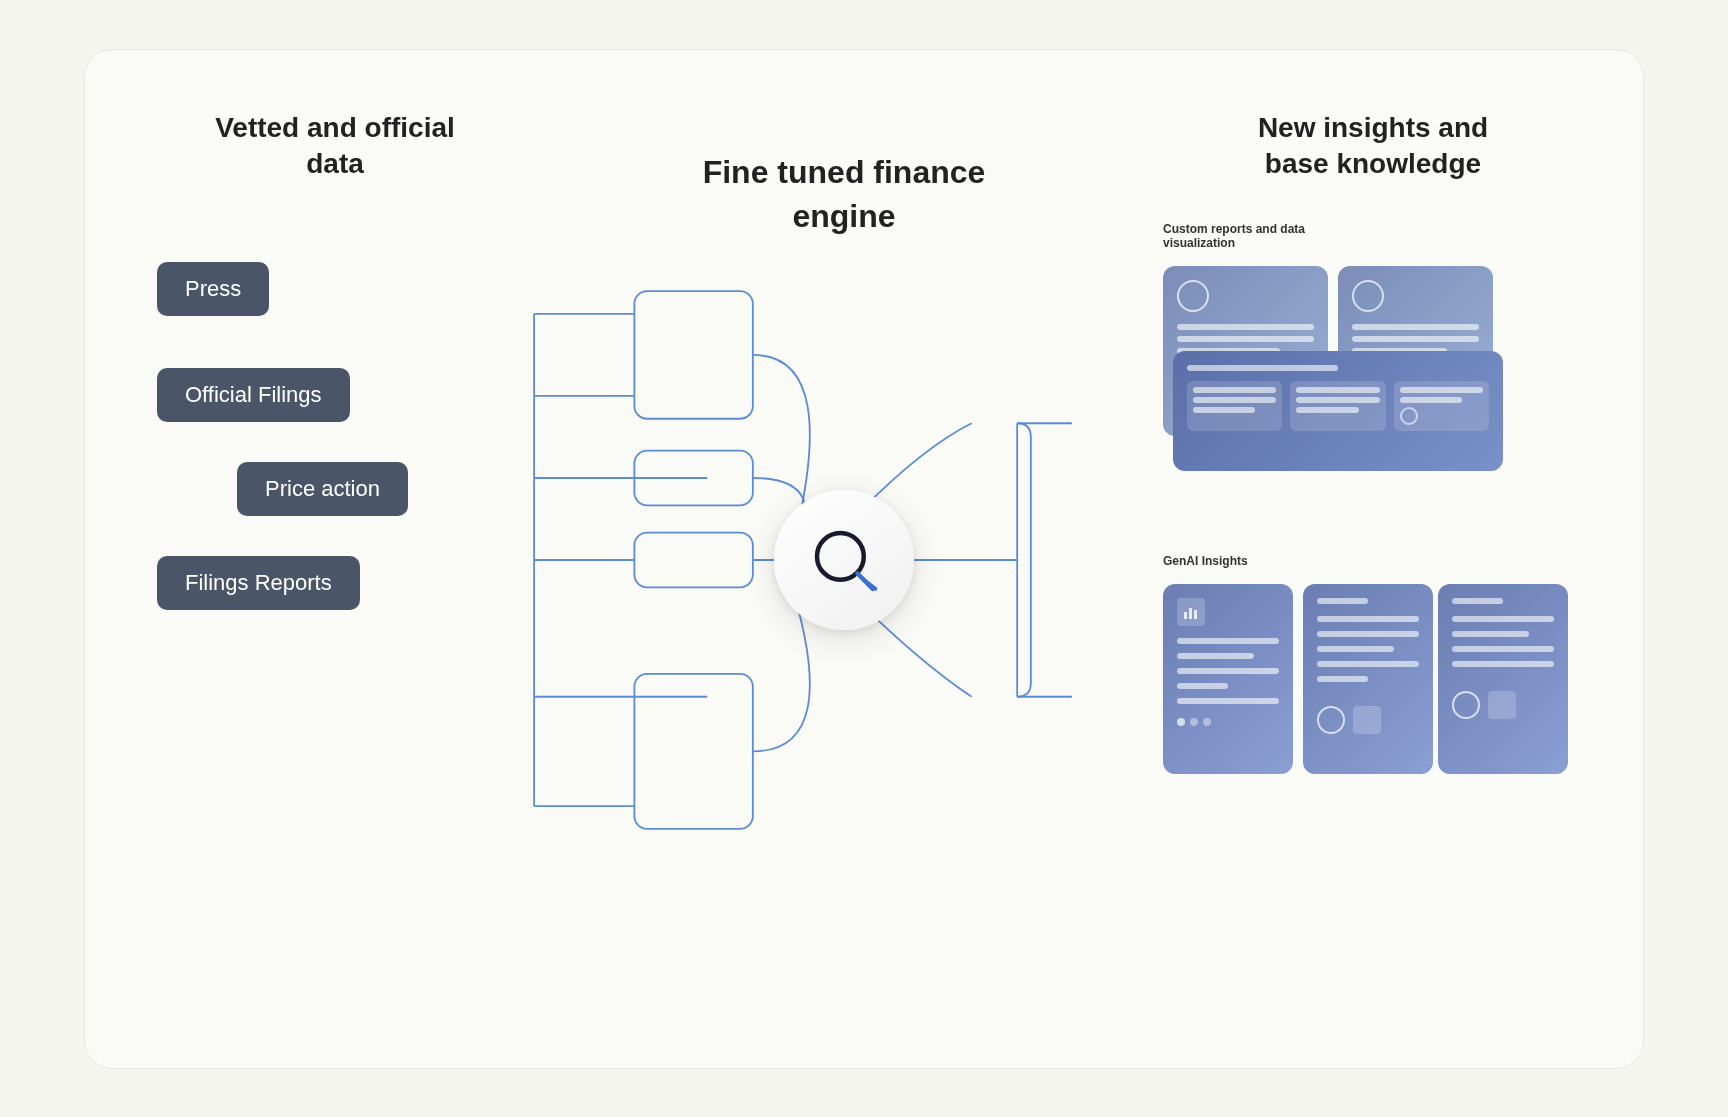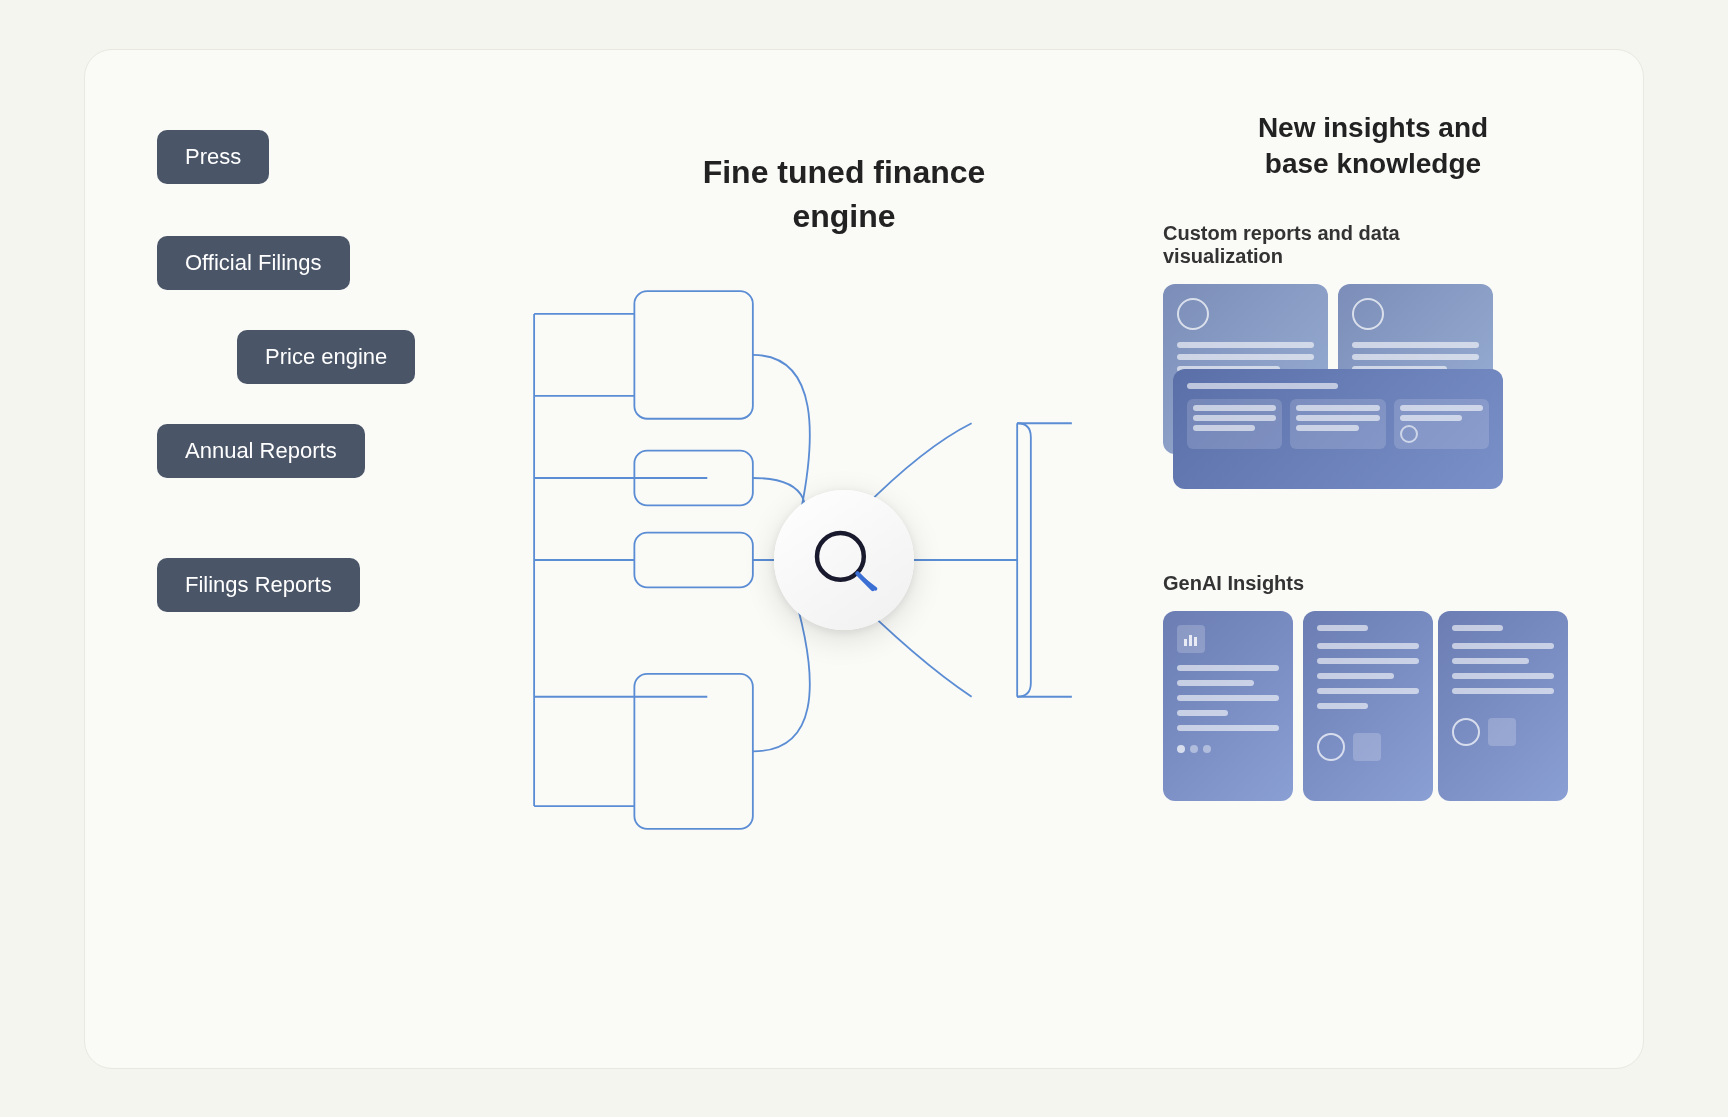--- a/index.html
+++ b/index.html
@@ -141,21 +141,21 @@
       text-align: center;
       width: 100%;
       margin-bottom: 40px;
       line-height: 1.3;
     }
     .output-group {
       width: 100%;
       margin-bottom: 40px;
     }
     .output-group-label {
-      font-size: 20px;
+      font-size: 12px;
       font-weight: 600;
       color: #333;
       margin-bottom: 16px;
     }
     .cards-stack {
       position: relative;
       height: 200px;
       width: 100%;
     }
     .report-card {
@@ -251,45 +251,41 @@
       gap: 8px;
       margin-top: 8px;
     }
   </style>
 </head>
 <body>
 
 <div class="main-card">
 
   <div class="left-section">
+    <div class="section-title">Vetted and official<br>data</div>
     <div class="nodes-container">
 
       <div class="node-row" style="margin-bottom:52px;">
         <div class="node-pill">
           <span>Press</span>
         </div>
       </div>
 
       <div class="node-row" style="margin-bottom:40px;">
         <div class="node-pill">
           <span>Official Filings</span>
         </div>
       </div>
 
       <div class="node-row" style="margin-bottom:40px;">
         <div class="node-pill indent">
-          <span>Price engine</span>
-        </div>
-      </div>
-
-      <div class="node-row" style="margin-bottom:80px;">
-        <div class="node-pill">
-          <span>Annual Reports</span>
-        </div>
-      </div>
+          <span>Price action</span>
+        </div>
+      </div>
+
 
 
       <div class="node-row">
         <div class="node-pill">
           <span>Filings Reports</span>
         </div>
       </div>
 
     </div>
   </div>

